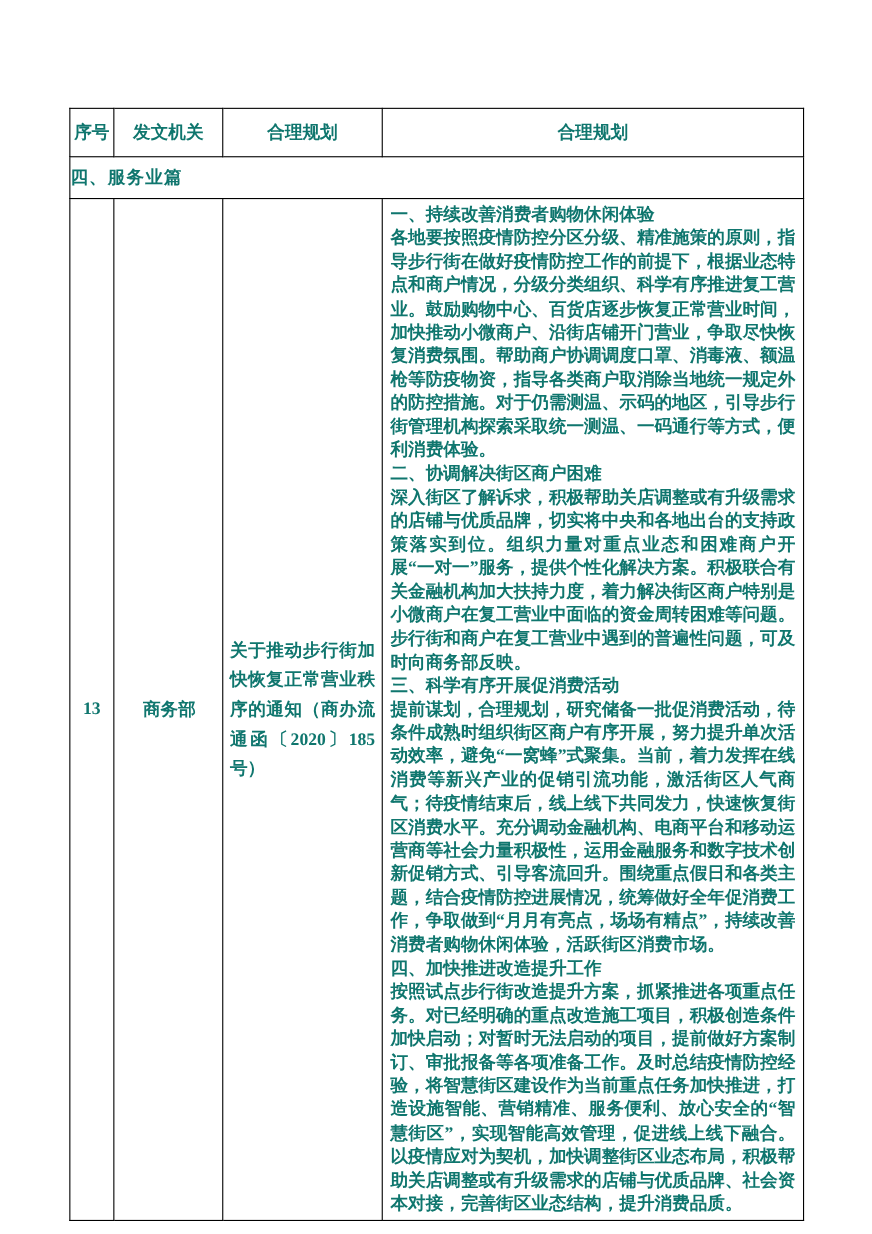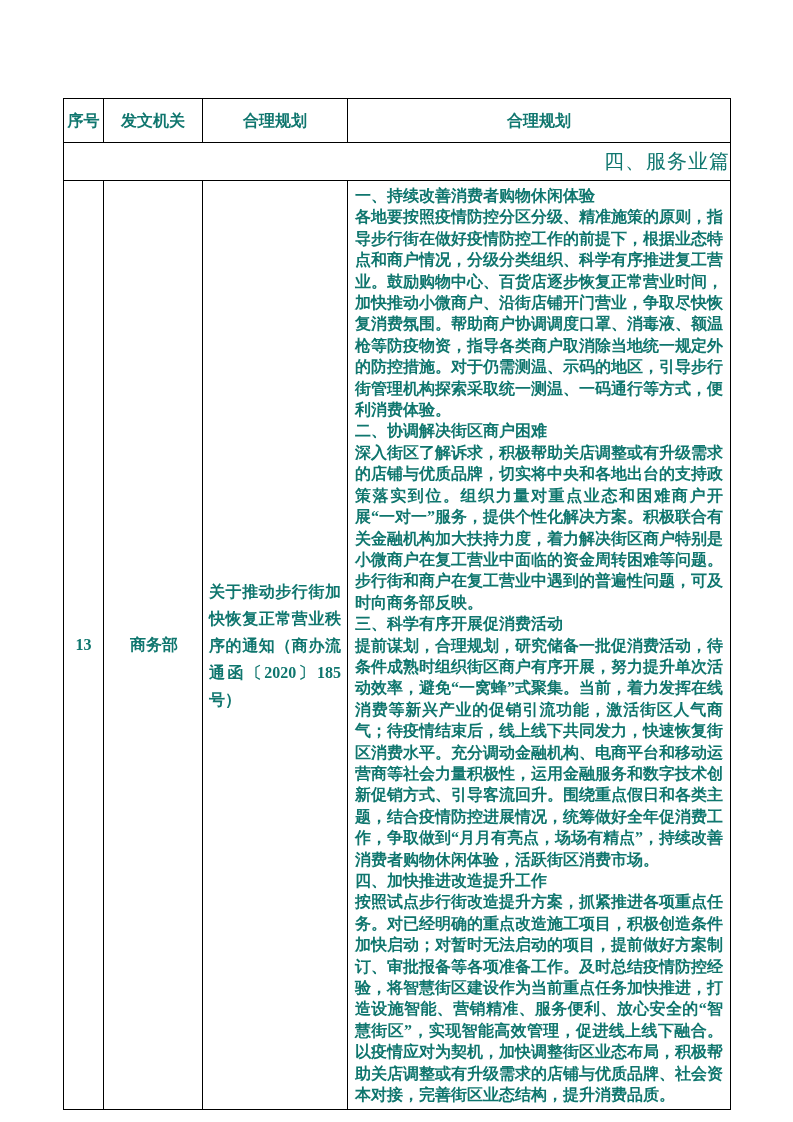--- a/index.html
+++ b/index.html
@@ -34,24 +34,24 @@
     height: 44px;
     font-size: 16px;
     line-height: 19px;
     text-align: center;
     vertical-align: middle;
     padding: 2px;
     font-weight: bold;
   }
   .section-row td {
     height: 38px;
-    font-size: 20px;
-    text-align: right;
+    font-size: 16px;
+    text-align: left;
     vertical-align: middle;
-    font-weight: normal;
+    font-weight: bold;
     letter-spacing: 1px;
   }
   .data-row td { font-size: 16px; }
   .cell-serial {
     text-align: center;
     vertical-align: middle;
     margin-top: 40px;
   }
   .cell-agency {
     text-align: center;

